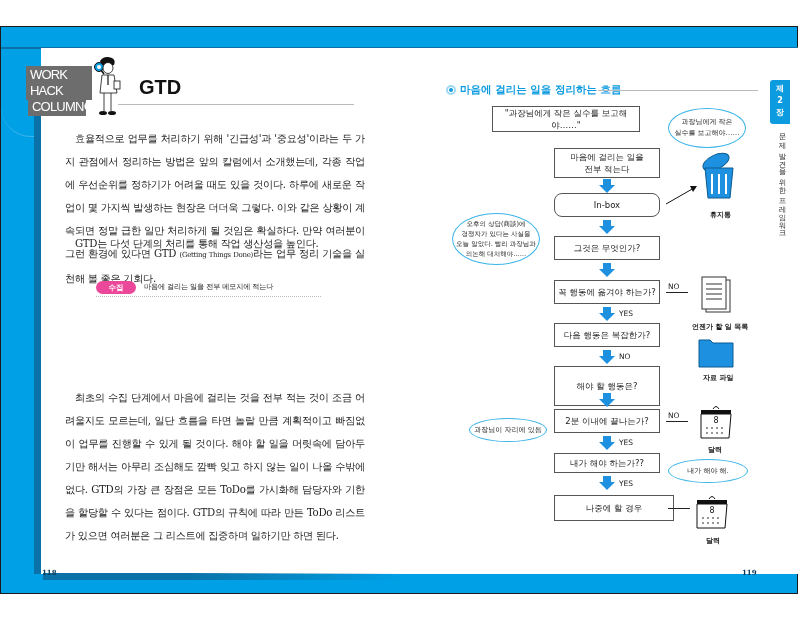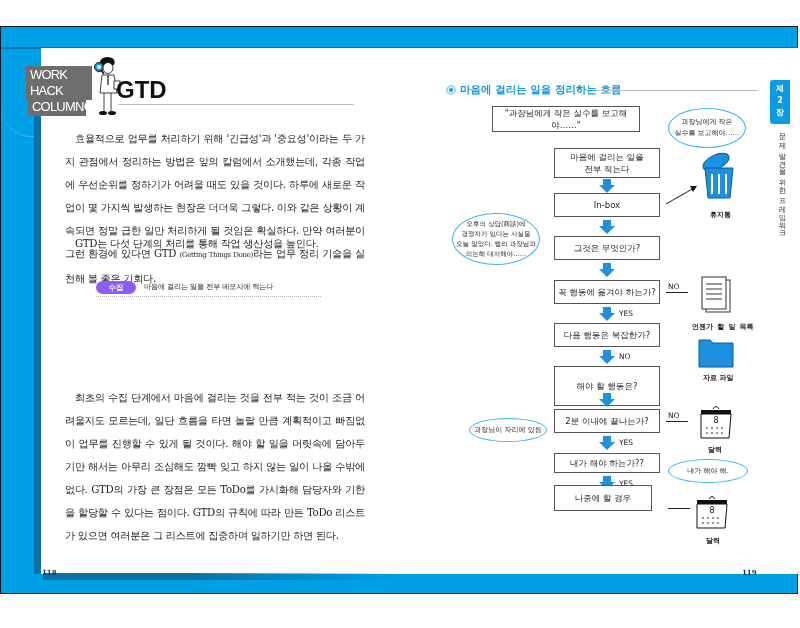--- a/index.html
+++ b/index.html
@@ -34,41 +34,41 @@
     position: absolute; background: #6d6d6d; color: #fff; font-family: "Liberation Sans", sans-serif;
     font-size: 13px; letter-spacing: -0.8px; padding: 1px 4px; line-height: 16px;
   }
   .tag1 { left: 26px; top: 66px; width: 66px; }
   .tag2 { left: 28px; top: 86px; width: 58px; margin-top: 12px; }
 
   
   .character { position: absolute; left: 92px; top: 55px; width: 30px; height: 62px; }
 
   .gtd-title {
-    position: absolute; left: 116px; top: 76px; font-family: "Liberation Sans", sans-serif;
-    font-weight: bold; font-size: 24px; color: #111;
+    position: absolute; left: 139px; top: 76px; font-family: "Liberation Sans", sans-serif;
+    font-weight: bold; font-size: 20px; color: #111;
   }
   .title-rule { position: absolute; left: 118px; top: 104px; width: 236px; height: 1px; background: #bbb; }
 
   .body-text {
     position: absolute; left: 65px; width: 300px;
     font-family: "DejaVu Serif", serif; font-size: 10.2px; line-height: 23px; color: #222;
     text-align: justify; letter-spacing: -0.3px;
   }
   .body-text p { text-indent: 10px; }
   .para1 { top: 127px; }
   .para2 { top: 232px; }
   .para3 { top: 386px; }
   .small-latin { font-size: 7px; }
 
   
   .steps { position: absolute; left: 96px; top: 278px; width: 225px; }
   .step-row { display: flex; align-items: center; height: 19px; border-bottom: 1px dotted #bbb; }
   .step-tag {
-    width: 40px; height: 13px; background: #8b5cf6; color: #fff; border-radius: 7px;
+    width: 40px; height: 13px; background: #ec4899; color: #fff; border-radius: 7px;
     font-size: 7.5px; font-weight: bold; text-align: center; line-height: 13px; margin-right: 8px;
   }
   .step-desc { font-size: 7.2px; color: #222; letter-spacing: -0.2px; }
 
   .page-num {
     position: absolute; top: 568px; font-family: "DejaVu Serif", serif; font-size: 7px; color: #0a3a5a; font-weight: bold;
   }
   .pn-left { left: 42px; }
   .pn-right { left: 742px; }
 
@@ -175,21 +175,21 @@
 
 <div class="bubble" style="left:668px;top:108px;width:78px;height:40px;white-space:pre-line;">과장님에게 작은
 실수를 보고해야……</div>
 
 <div class="fbox" style="left:554px;top:148px;width:106px;height:30px;white-space:pre-line;">마음에 걸리는 일을
 전부 적는다</div>
 <svg class="arrow-down" style="left:599px;top:179px;" viewBox="0 0 16 14">
     <path d="M4 0 H12 V6 H16 L8 14 L0 6 H4 Z" fill="#1e90e0"></path>
   </svg>
 
-<div class="fbox" style="left:554px;top:193px;width:106px;height:24px;">In-box</div>
+<div class="fbox" style="left:554px;top:193px;width:106px;height:24px;border-radius:8px;">In-box</div>
 <svg style="position:absolute;left:664px;top:184px;width:34px;height:22px;" viewBox="0 0 34 22">
     <line x1="2" y1="20" x2="30" y2="4" stroke="#111" stroke-width="1"></line>
     <path d="M26 2 L33 2 L29 8 Z" fill="#111"></path>
   </svg>
 
 <svg style="position:absolute;left:700px;top:150px;width:38px;height:50px;" viewBox="0 0 38 50">
   <ellipse cx="16" cy="12" rx="14" ry="7" fill="#1e90e0" stroke="#0a5a90" transform="rotate(-25 16 12)"></ellipse>
   <path d="M5 18 L33 18 L30 48 L8 48 Z" fill="#1e90e0" stroke="#0a5a90"></path>
   <line x1="12" y1="24" x2="12" y2="44" stroke="#fff" stroke-width="2"></line>
   <line x1="19" y1="24" x2="19" y2="44" stroke="#fff" stroke-width="2"></line>
@@ -216,21 +216,21 @@
 <div class="hline" style="left:666px;top:292px;width:22px;"></div>
 
 <svg style="position:absolute;left:700px;top:276px;width:34px;height:40px;" viewBox="0 0 34 40">
   <rect x="6" y="4" width="24" height="32" fill="#fff" stroke="#333"></rect>
   <rect x="2" y="1" width="24" height="32" fill="#fff" stroke="#333"></rect>
   <line x1="6" y1="8" x2="22" y2="8" stroke="#333"></line>
     <line x1="6" y1="13" x2="22" y2="13" stroke="#333"></line>
   <line x1="6" y1="18" x2="22" y2="18" stroke="#333"></line>
     <line x1="6" y1="23" x2="22" y2="23" stroke="#333"></line>
 </svg>
-<div class="icon-label" style="left:692px;top:322px;font-family:Liberation Mono, monospace;">언젠가 할 일 목록</div>
+<div class="icon-label" style="left:692px;top:322px;">언젠가 할 일 목록</div>
 
 <svg class="arrow-down" style="left:599px;top:307px;" viewBox="0 0 16 14">
     <path d="M4 0 H12 V6 H16 L8 14 L0 6 H4 Z" fill="#1e90e0"></path>
   </svg>
 <div class="yn" style="left:619px;top:309px;">YES</div>
 
 <div class="fbox" style="left:554px;top:323px;width:106px;height:24px;">다음 행동은 복잡한가?</div>
 <svg class="arrow-down" style="left:599px;top:350px;" viewBox="0 0 16 14">
     <path d="M4 0 H12 V6 H16 L8 14 L0 6 H4 Z" fill="#1e90e0"></path>
   </svg>
@@ -277,21 +277,21 @@
 
 <div class="fbox" style="left:554px;top:453px;width:106px;height:20px;">내가 해야 하는가??</div>
 
 <div class="bubble" style="left:668px;top:459px;width:80px;height:24px;">내가 해야 해.</div>
 
 <svg class="arrow-down" style="left:599px;top:476px;" viewBox="0 0 16 14">
     <path d="M4 0 H12 V6 H16 L8 14 L0 6 H4 Z" fill="#1e90e0"></path>
   </svg>
 <div class="yn" style="left:619px;top:479px;">YES</div>
 
-<div class="fbox" style="left:554px;top:485px;width:98px;height:26px;">나중에 할 경우</div>
+<div class="fbox" style="left:554px;top:495px;width:120px;height:26px;">나중에 할 경우</div>
 <div class="hline" style="left:668px;top:508px;width:22px;"></div>
 
 <svg style="position:absolute;left:694px;top:494px;width:36px;height:36px;" viewBox="0 0 36 36">
   <path d="M15 5 Q18 0 21 5" fill="none" stroke="#111"></path>
   <rect x="3" y="6" width="30" height="4" fill="#111"></rect>
   <path d="M3 10 L33 10 L31 34 L3 34 Z" fill="#fff" stroke="#111"></path>
   <text x="18" y="19" font-size="8" text-anchor="middle" fill="#111" font-family="DejaVu Sans, sans-serif">8</text>
   <g fill="#111">
       <circle cx="9" cy="24" r="0.8"></circle>
       <circle cx="14" cy="24" r="0.8"></circle>

